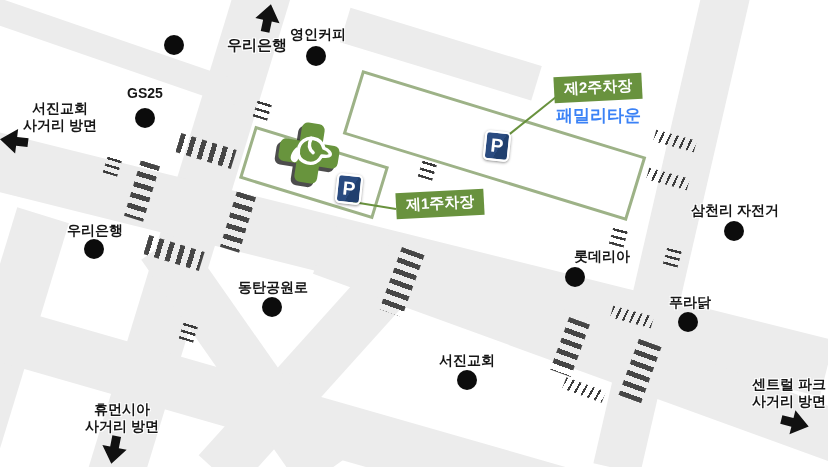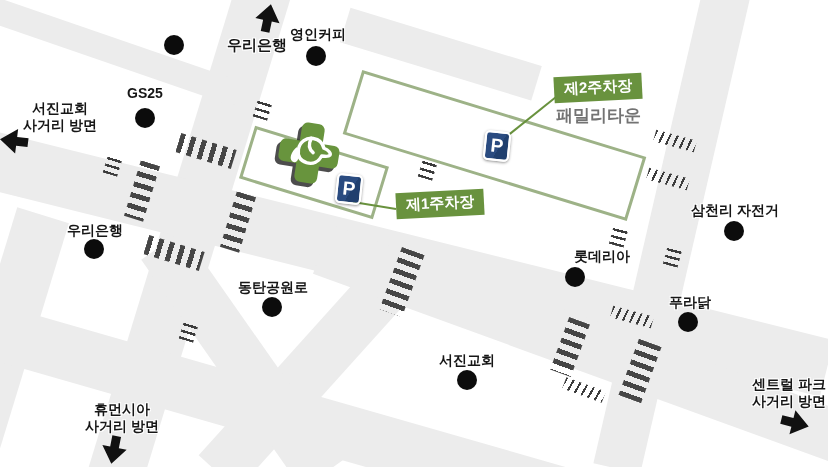--- a/index.html
+++ b/index.html
@@ -23,21 +23,21 @@
       background:repeating-linear-gradient(0deg,#3c3c3c 0 2.4px,rgba(0,0,0,0) 2.4px 7px);}
   
   .poi-label,.dir-label,.road-label{
     position:absolute; z-index:8; white-space:nowrap; color:#161616;
     font-weight:bold; font-size:14px; text-align:center; line-height:1.18;
     text-shadow:1px 1px 0 #fff,-1px 1px 0 #fff,1px -1px 0 #fff,-1px -1px 0 #fff;}
   .road-label{font-size:15px;}
   .dot{position:absolute; width:20px;height:20px;border-radius:50%;background:#0c0c0c; z-index:8;}
   .badge{position:absolute; z-index:9; background:#69923e; color:#fff;
     font-weight:bold; font-size:15px; padding:3px 10px 4px; white-space:nowrap;}
-  .big-label{position:absolute; z-index:9; font-weight:800; color:#737373; white-space:nowrap;
+  .big-label{position:absolute; z-index:9; font-weight:800; color:#3b82f6; white-space:nowrap;
     text-shadow:1px 1px 0 #fff,-1px 1px 0 #fff,1px -1px 0 #fff,-1px -1px 0 #fff;}
   
   .p-icon{position:absolute; z-index:7; width:26px; height:30px; box-sizing:border-box;
     background:linear-gradient(115deg,#2a4b80 58%,#203f6e 58%);
     border:2px solid #fff; border-radius:5px; color:#fff; font-weight:800; font-size:19px;
     display:flex; align-items:center; justify-content:center;
     box-shadow:0 1px 3px rgba(0,0,0,.45);}
   .arrow{position:absolute; z-index:9;}
   svg{display:block;}
   #overlay-lines{position:absolute; left:0; top:0; z-index:6;}

